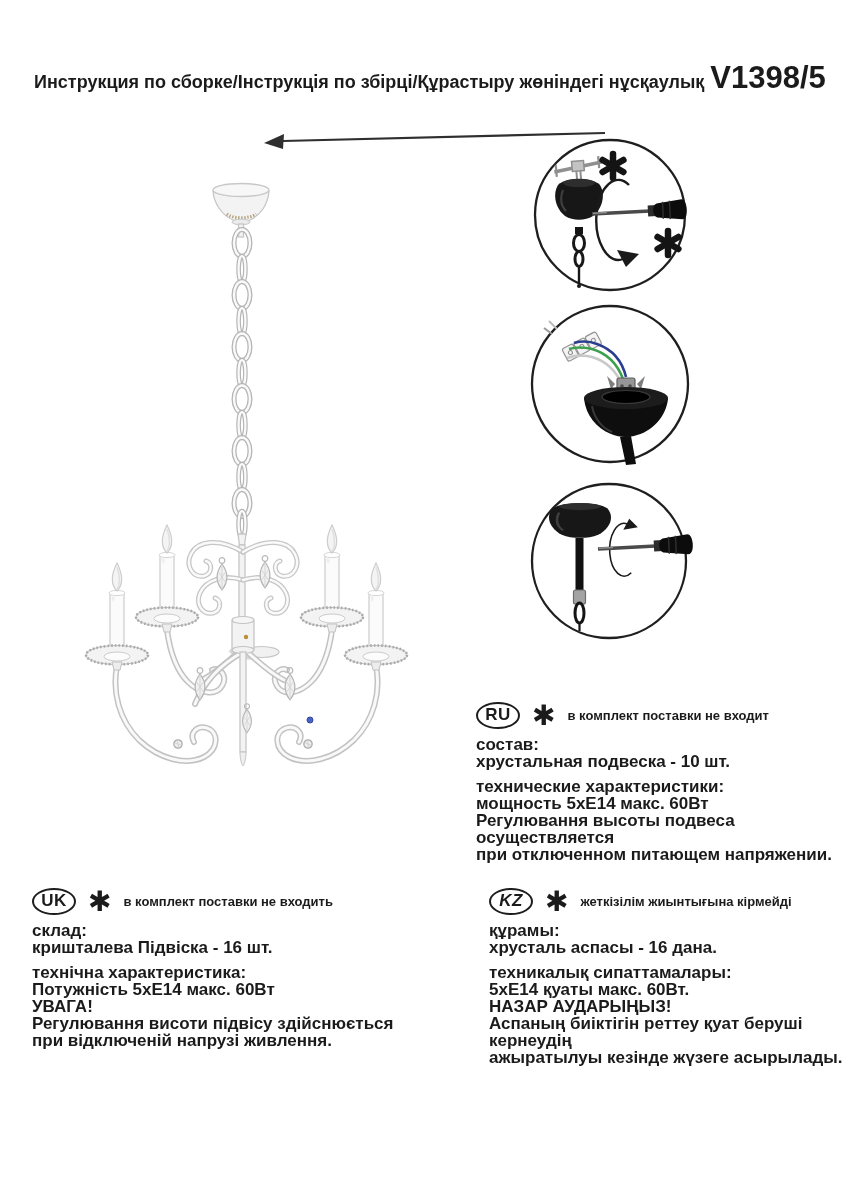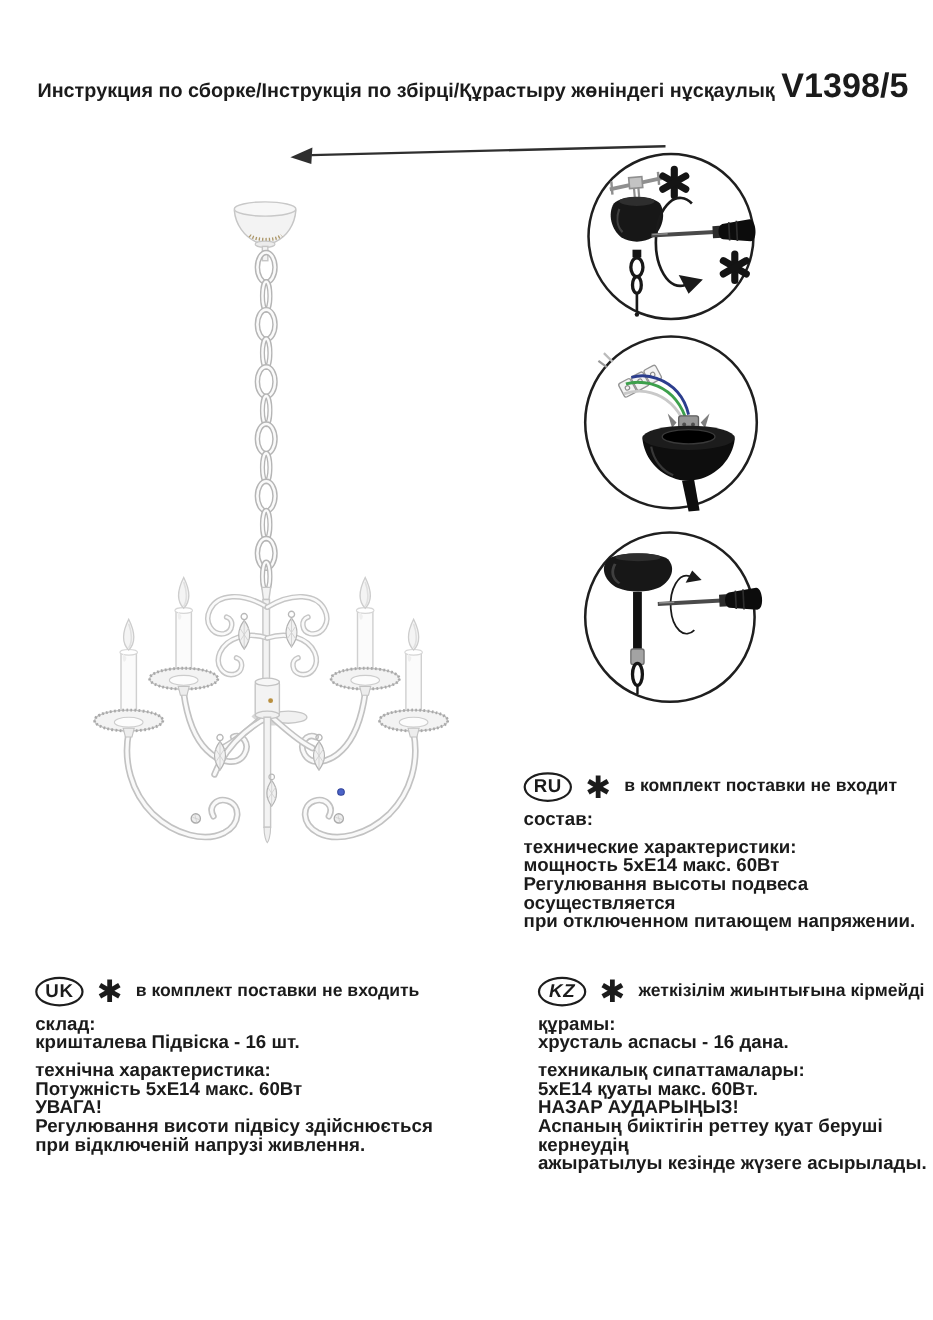--- a/index.html
+++ b/index.html
@@ -10,21 +10,21 @@
          font-weight:700;font-size:18px;}
   .title .model{font-size:31px;margin-left:6px;}
   .lang-block{position:absolute;}
   .lang-head{display:flex;align-items:center;gap:12px;height:30px;}
   .badge{box-sizing:border-box;min-width:44px;height:27px;padding:0 4px;border:2.5px solid #1d1d1d;
          border-radius:50%;display:inline-flex;align-items:center;justify-content:center;
          font-weight:700;font-size:17px;letter-spacing:.5px;}
   .badge-italic{font-style:italic;}
   .ast{font-family:"DejaVu Sans",sans-serif;font-weight:700;font-size:28px;line-height:1;
        transform:translateY(1px);}
-  .note{font-weight:700;font-size:16px;}
+  .note{font-weight:700;font-size:13px;}
   .lines{margin-top:6px;font-weight:700;font-size:17px;line-height:17px;}
   .gap{margin-top:8px;}
   .gap-sm{margin-top:4px;}
   #sec-ru{left:476px;top:700px;width:372px;}
   #sec-uk{left:32px;top:886px;width:408px;}
   #sec-kz{left:489px;top:886px;width:379px;}
   
   .armO{fill:none;stroke:#c2c2c2;stroke-width:6;stroke-linecap:round}
   .armI{fill:none;stroke:#f9f9f9;stroke-width:3;stroke-linecap:round}
   .scrO{fill:none;stroke:#c6c6c6;stroke-width:5;stroke-linecap:round}
@@ -268,20 +268,21 @@
   </div>
 
   <section class="lang-block" id="sec-ru">
     <div class="lang-head">
       <span class="badge">RU</span>
       <span class="ast">✱</span>
       <span class="note">в комплект поставки не входит</span>
     </div>
     <div class="lines">
       <div class="line">состав:</div>
+      <div class="line">хрустальная подвеска - 10 шт.</div>
       <div class="line gap">технические характеристики:</div>
       <div class="line">мощность 5хЕ14 макс. 60Вт</div>
       <div class="line">Регулювання высоты подвеса осуществляется</div>
       <div class="line">при отключенном питающем напряжении.</div>
     </div>
   </section>
 
   <section class="lang-block" id="sec-uk">
     <div class="lang-head">
       <span class="badge">UK</span>

